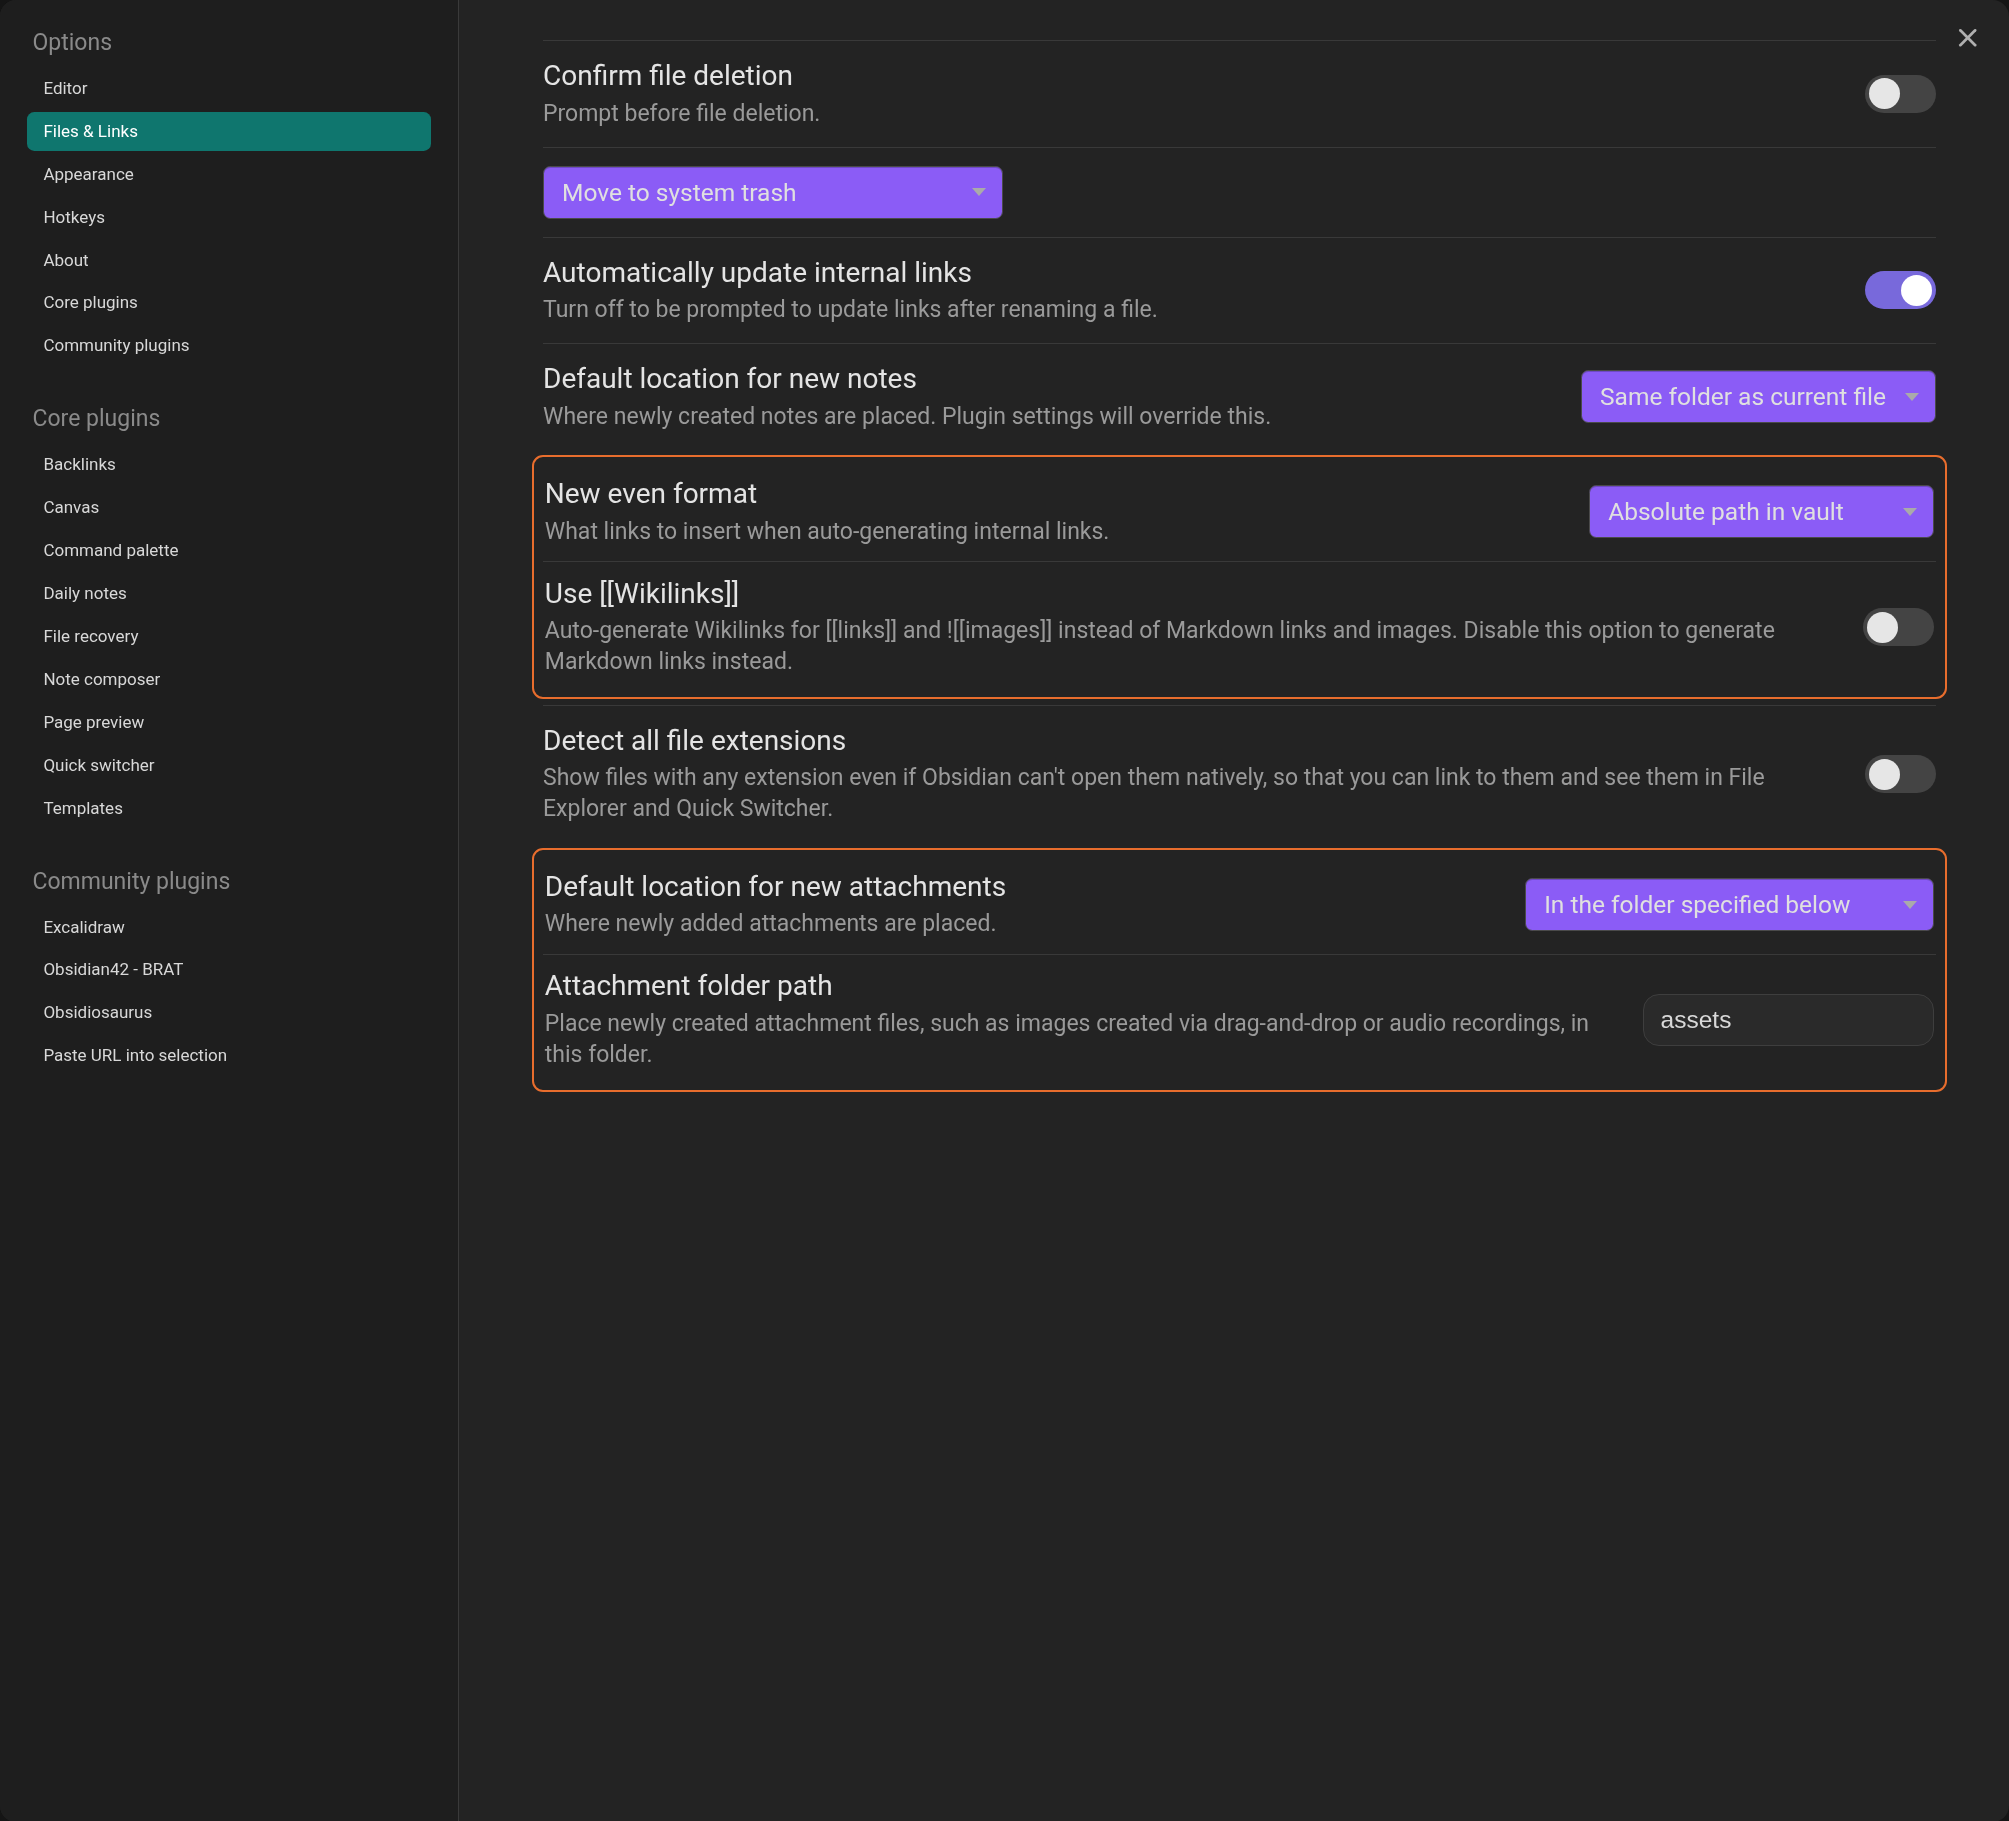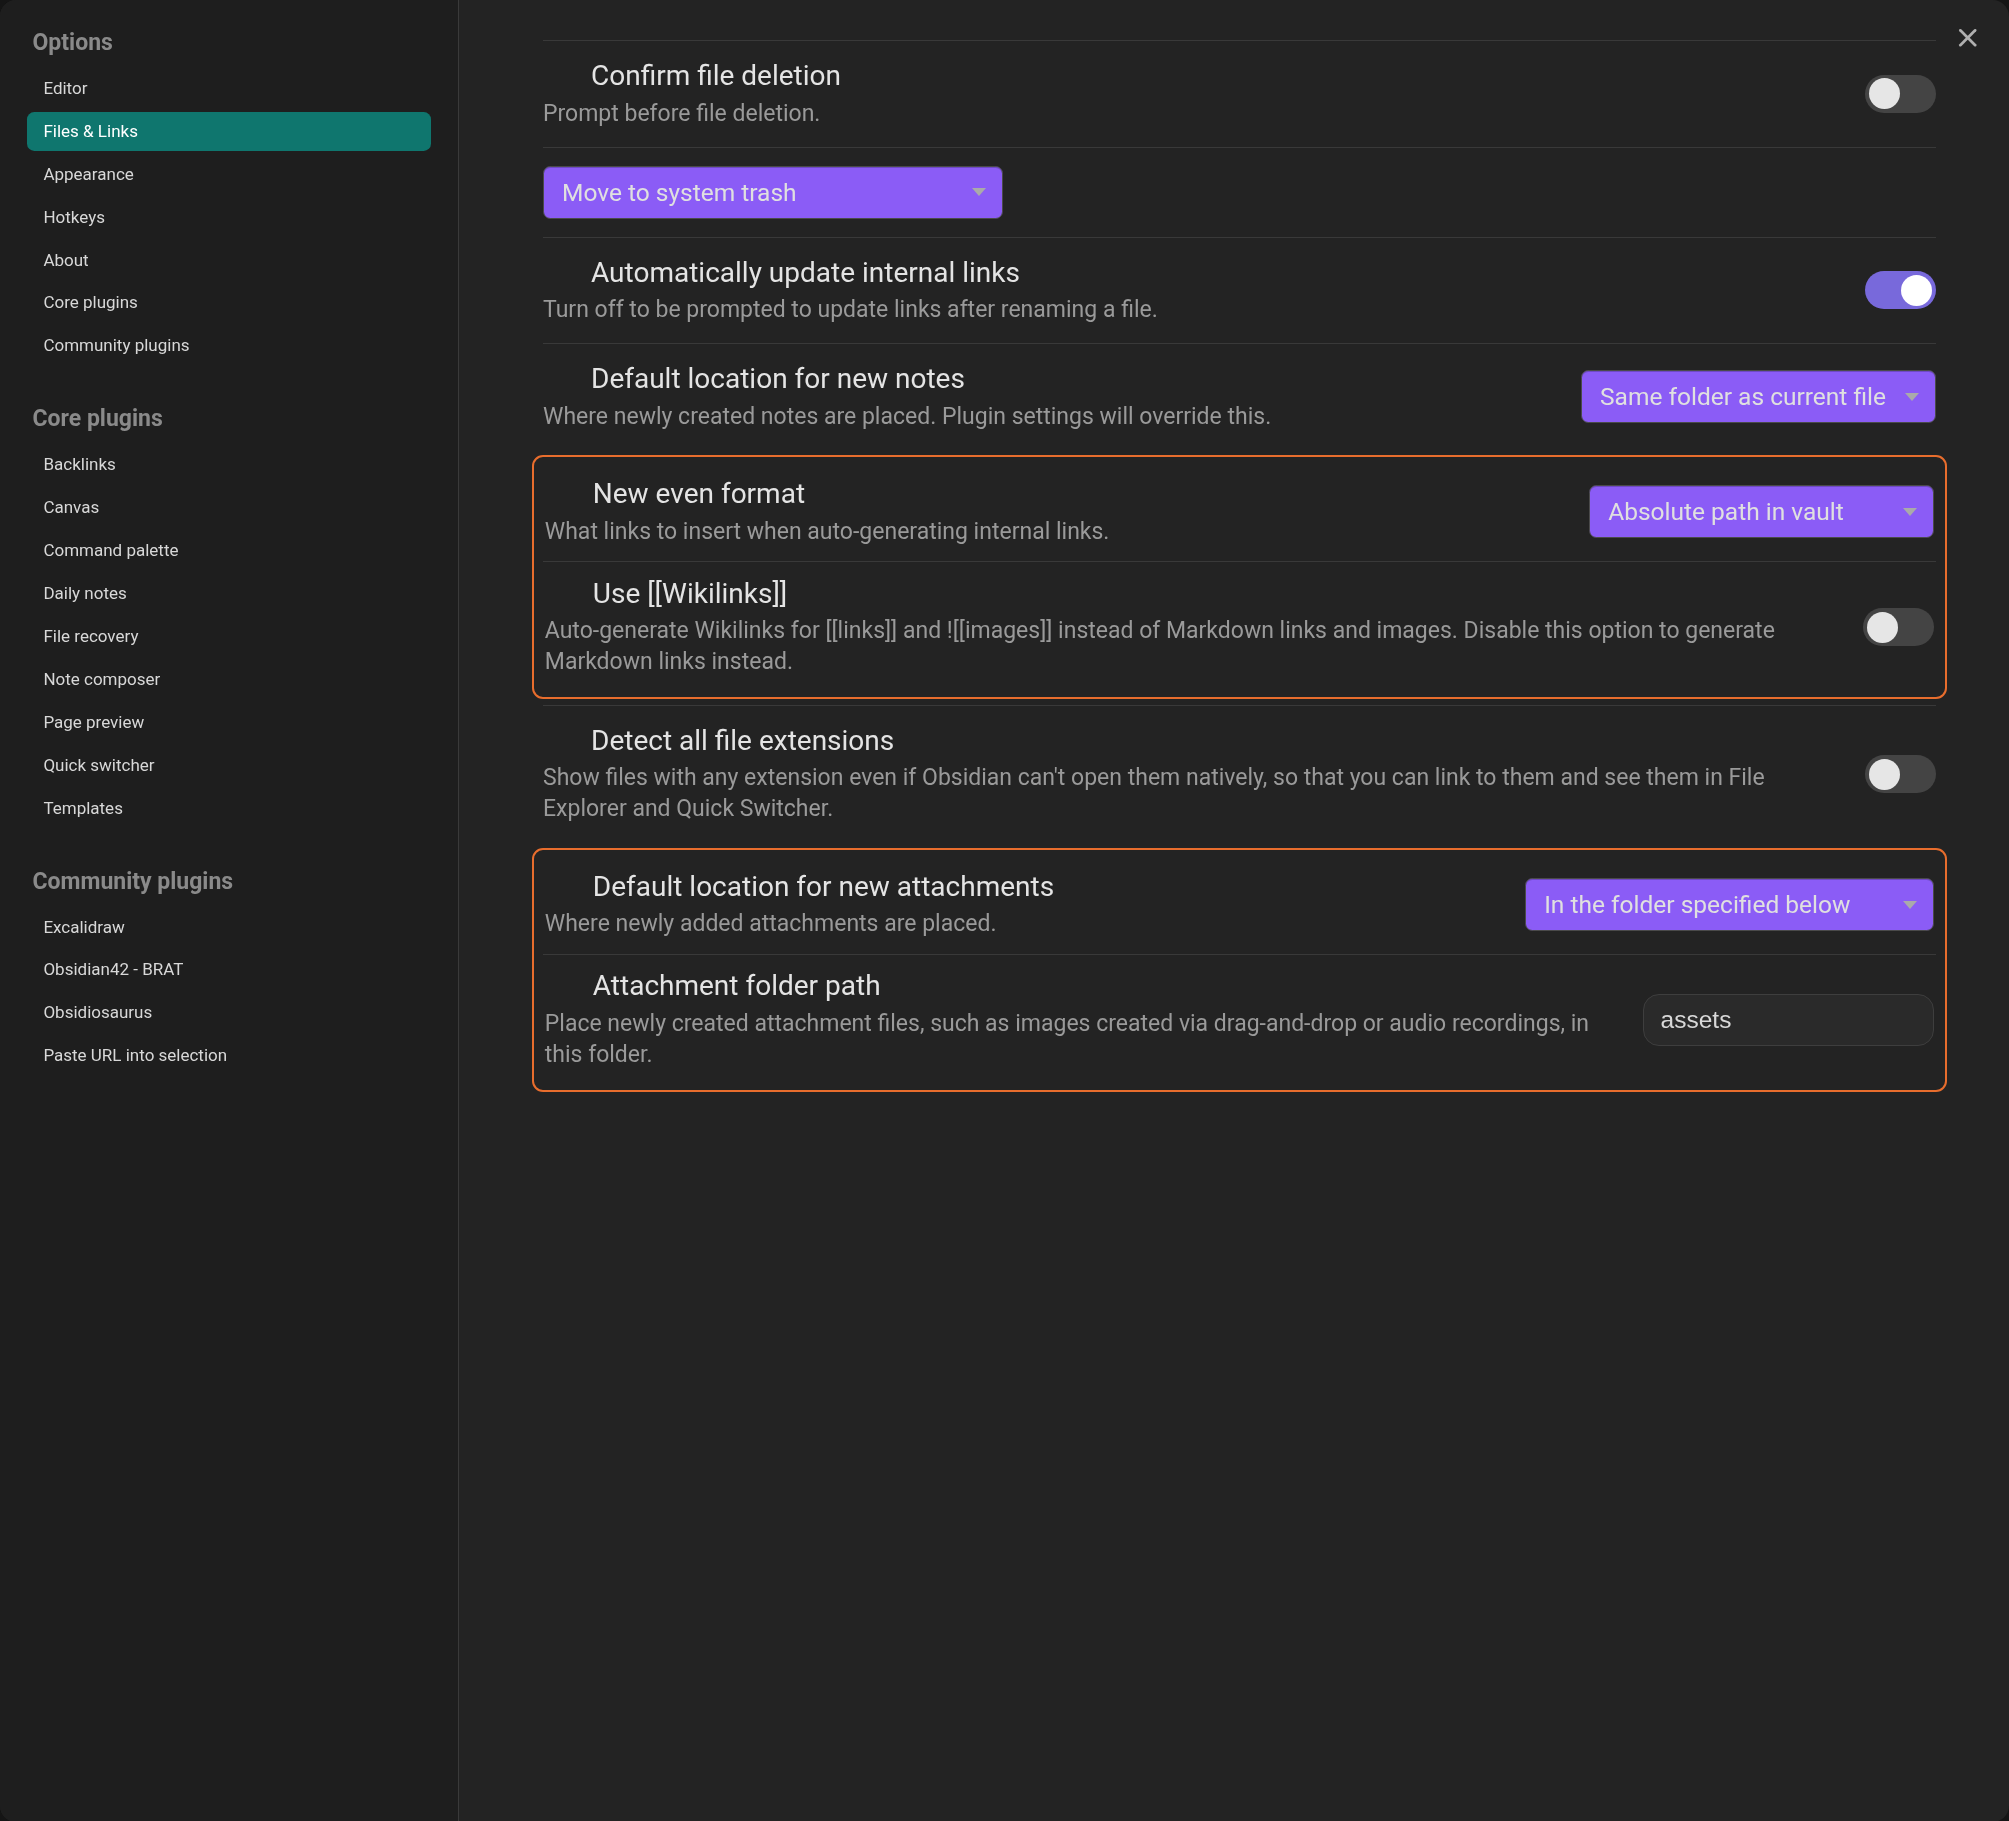--- a/index.html
+++ b/index.html
@@ -24,21 +24,21 @@
   .sidebar {
     width: 459px;
     background: #1e1e1e;
     border-right: 0.9px solid #3a3a3a;
     padding: 29px 27px;
     overflow-y: auto;
   }
   .sidebar-heading {
     color: #8a8a8a;
     font-size: 23px;
-    font-weight: 700;
+    font-weight: 400;
     margin-bottom: 12.7px;
     padding: 0 5.5px;
   }
   .sidebar-group { margin-bottom: 40px; }
   .sidebar-item {
     display: block;
     padding: 8.2px 16.4px;
     font-size: 17px;
     color: #d8d8d8;
     border-radius: 7.3px;
@@ -74,21 +74,20 @@
     padding: 18px 0;
     border-top: 0.9px solid #393939;
   }
   .setting:first-child { border-top: none; padding-top: 0; }
   .setting-info { flex: 1; min-width: 0; }
   .setting-title {
     font-size: 28px;
     color: #e4e4e4;
     font-weight: 400;
     margin-bottom: 5.5px;
-    margin-left: 48px;
   }
   .setting-desc {
     font-size: 23px;
     color: #9a9a9a;
     line-height: 1.35;
   }
   .setting-ctrl {
     flex-shrink: 0;
     display:flex;align-items:center;
   }

